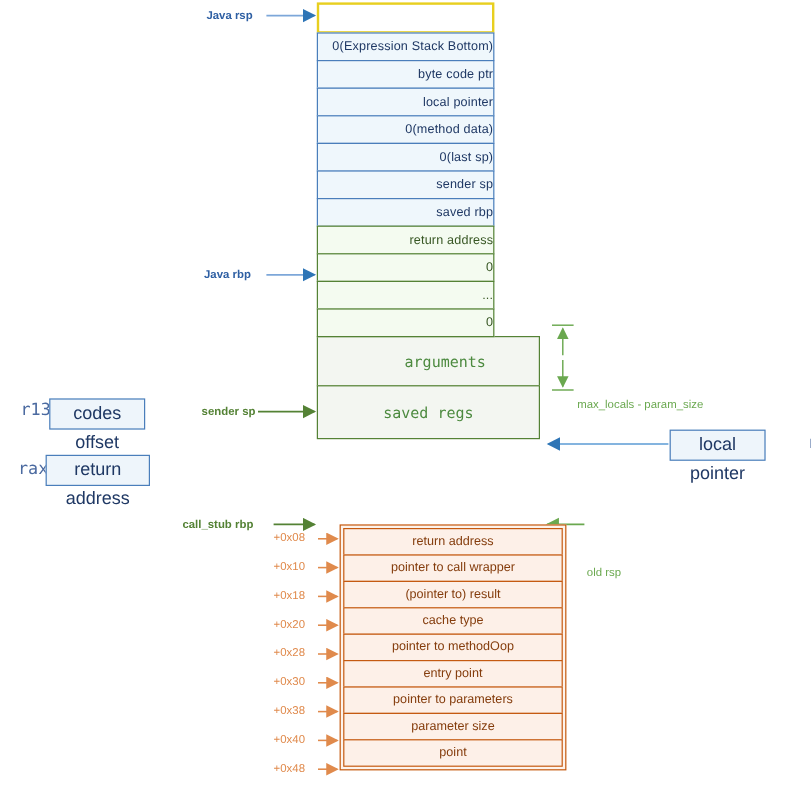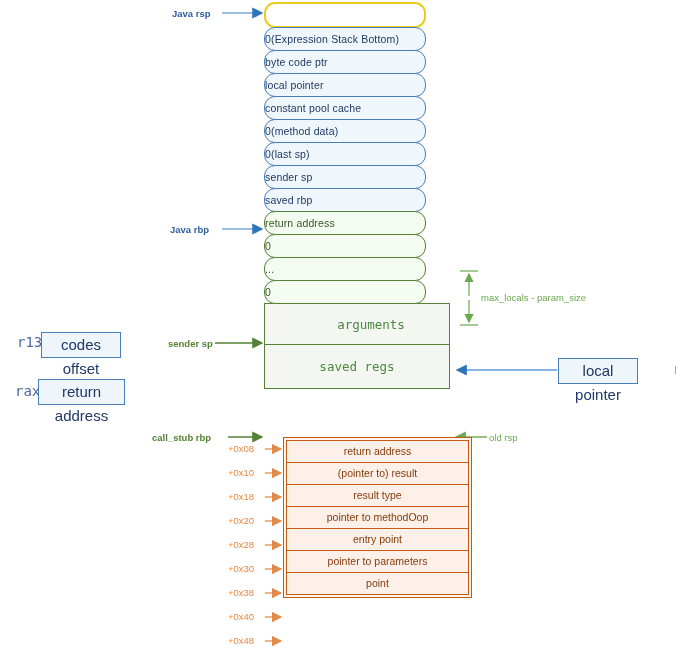--- a/index.html
+++ b/index.html
@@ -27,28 +27,27 @@
   
   .stack-col {
     position: absolute;
     left: 264px;
     top: 2px;
     width: 186px;
   }
 
   .row {
     box-sizing: border-box;
-    width: 162px;
+    width: 148px;
     height: 24px;
     line-height: 22px;
-    text-align: left;
+    text-align: right;
     font-size: 10.5px;
     letter-spacing: 0.15px;
     position: relative;
-    border-radius: 11px;
   }
 
   .row-blue {
     border: 1px solid #4a7ebb;
     background: #eff7fc;
     color: #1f3864;
     margin-top: -1px;
   }
   .row-top-empty {
     border: 2px solid #e8cf1f;
@@ -123,21 +122,21 @@
 
   
   .lbl {
     position: absolute;
     font-size: 9.5px;
     white-space: nowrap;
   }
   .lbl-blue { color: #2e5fa3; font-weight: bold; }
   .lbl-green { color: #548235; font-weight: bold; }
   .lbl-orange { color: #e08a4c; }
-  .lbl-green-plain { color: #6aa84f; }
+  .lbl-green-plain { color: #6aa84f; margin-top: 40px; }
 
   svg.overlay {
     position: absolute;
     left: 0; top: 0;
     width: 676px;
     height: 660px;
     pointer-events: none;
   }
 </style>
 </head>
@@ -192,42 +191,43 @@
     <line x1="265" y1="641" x2="281" y2="641" stroke="#e08a4c" stroke-width="1.3" marker-end="url(#arrO)"></line>
   </svg>
 
   <div class="stack-col">
 
     <div class="row row-top-empty"></div>
 
     <div class="row row-blue">0(Expression Stack Bottom)</div>
     <div class="row row-blue">byte code ptr</div>
     <div class="row row-blue">local pointer</div>
-    <div class="row row-blue">constant pool cache</div>
     <div class="row row-blue">0(method data)</div>
     <div class="row row-blue">0(last sp)</div>
     <div class="row row-blue">sender sp</div>
     <div class="row row-blue">saved rbp</div>
 
     <div class="row row-green">return address</div>
     <div class="row row-green">0</div>
     <div class="row row-green">...</div>
     <div class="row row-green">0</div>
 
     <div class="block-green block-args">arguments</div>
     <div class="block-green block-saved">saved regs</div>
   </div>
 
   <div class="stub-col">
     <div class="stub-row">return address</div>
+    <div class="stub-row">pointer to call wrapper</div>
     <div class="stub-row">(pointer to) result</div>
-    <div class="stub-row">result type</div>
+    <div class="stub-row">cache type</div>
     <div class="stub-row">pointer to methodOop</div>
     <div class="stub-row">entry point</div>
     <div class="stub-row">pointer to parameters</div>
+    <div class="stub-row">parameter size</div>
     <div class="stub-row">point</div>
   </div>
 
   <div class="lbl lbl-orange" style="left:228px; top:443px;">+0x08</div>
   <div class="lbl lbl-orange" style="left:228px; top:467px;">+0x10</div>
   <div class="lbl lbl-orange" style="left:228px; top:491px;">+0x18</div>
   <div class="lbl lbl-orange" style="left:228px; top:515px;">+0x20</div>
   <div class="lbl lbl-orange" style="left:228px; top:539px;">+0x28</div>
   <div class="lbl lbl-orange" style="left:228px; top:563px;">+0x30</div>
   <div class="lbl lbl-orange" style="left:228px; top:587px;">+0x38</div>

